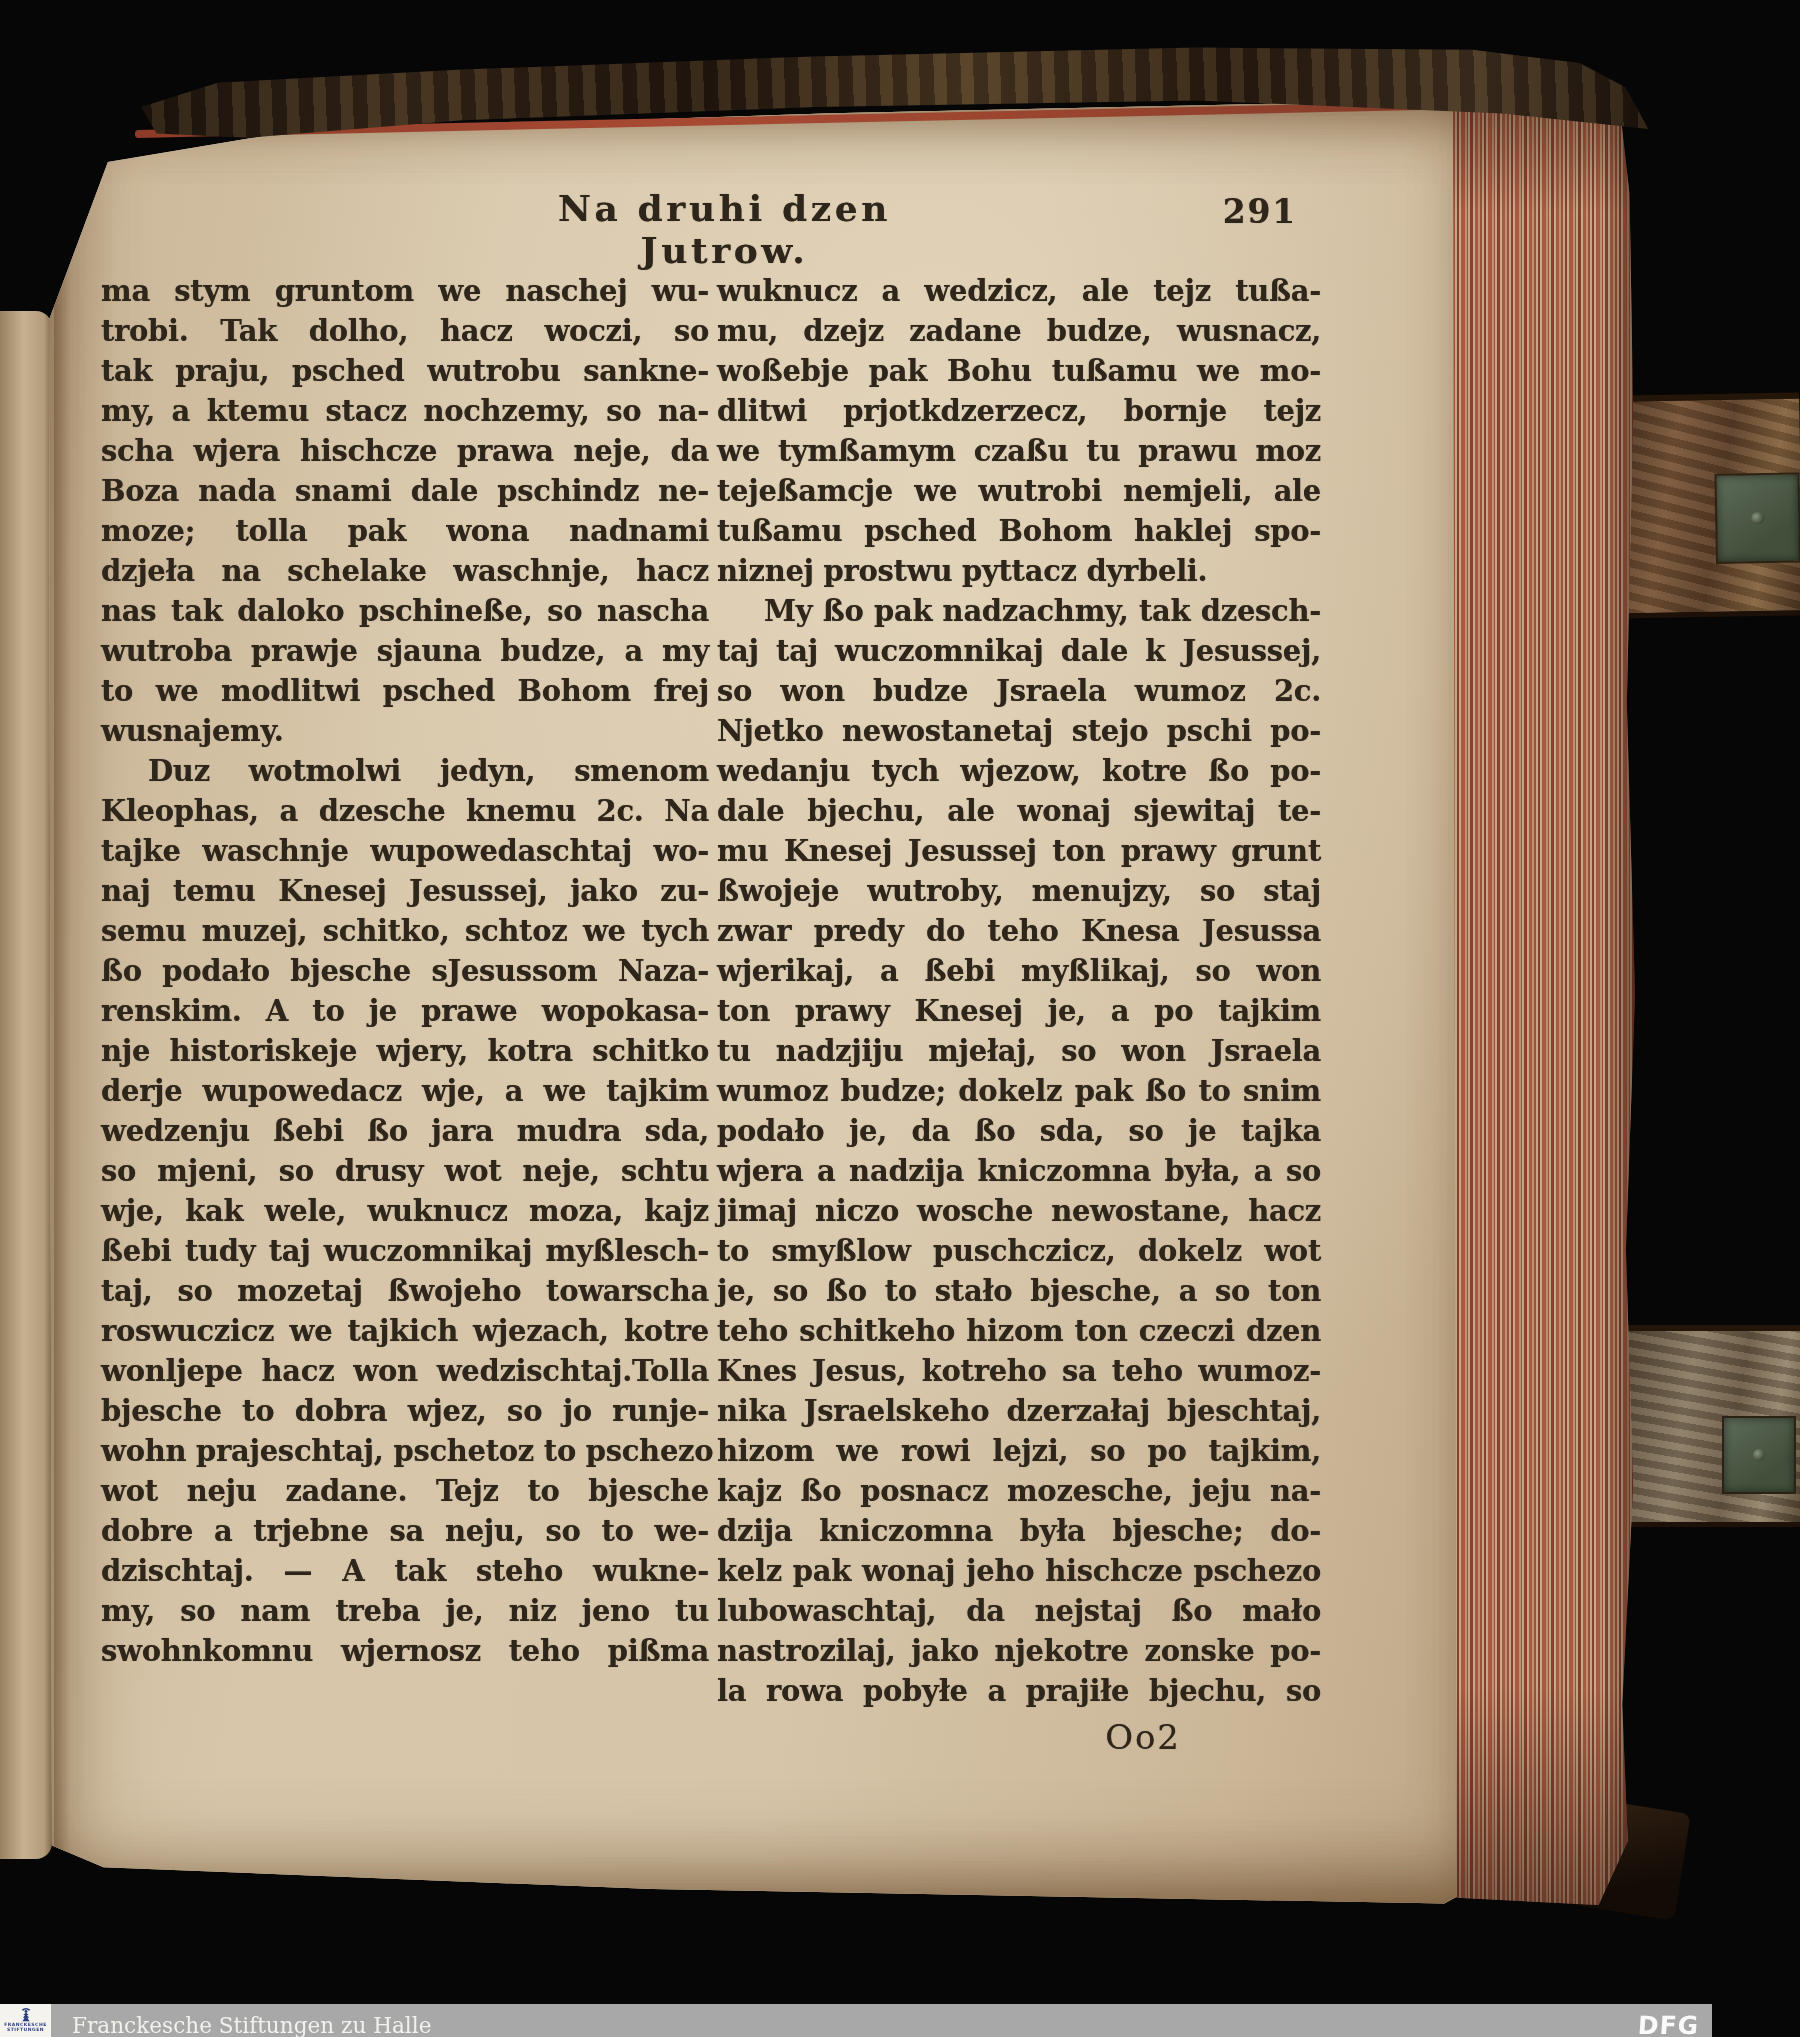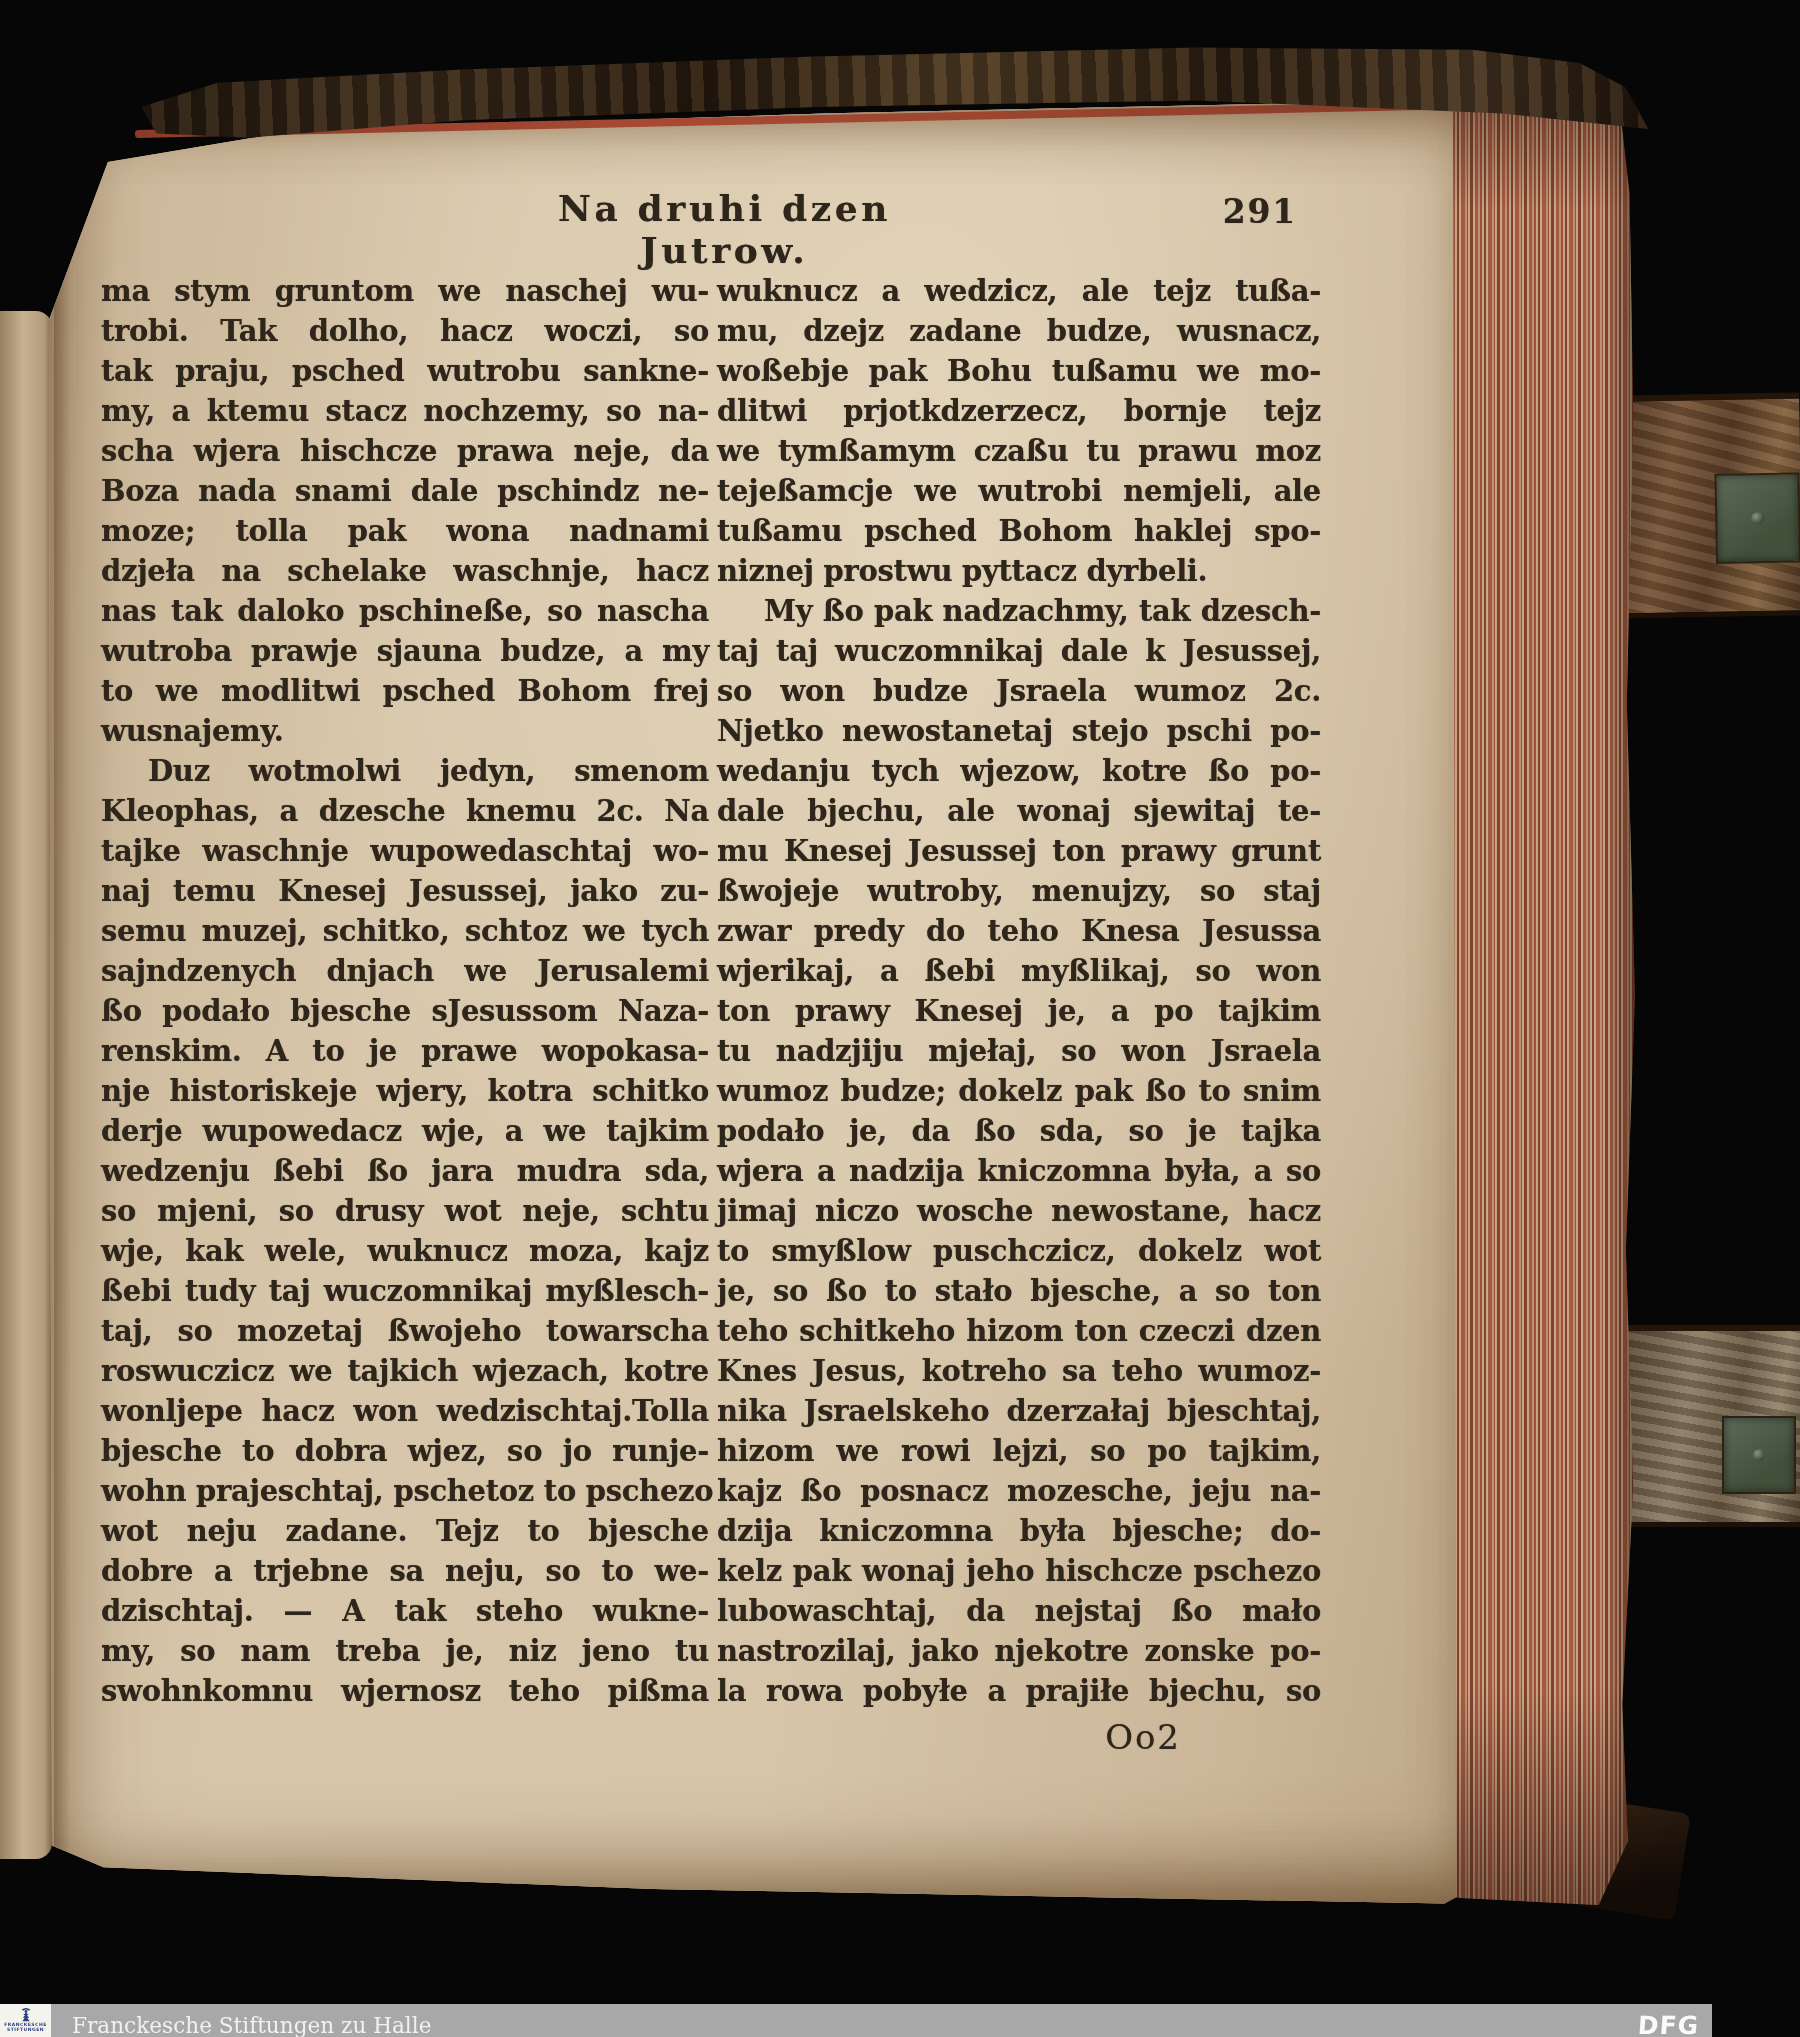--- a/index.html
+++ b/index.html
@@ -138,21 +138,20 @@
       <div class="tl j">dzjeła na schelake waschnje, hacz</div>
       <div class="tl j">nas tak daloko pschineße, so nascha</div>
       <div class="tl j">wutroba prawje sjauna budze, a my</div>
       <div class="tl j">to we modlitwi psched Bohom frej</div>
       <div class="tl e">wusnajemy.</div>
       <div class="tl i">Duz wotmolwi jedyn, smenom</div>
       <div class="tl j">Kleophas, a dzesche knemu 2c.  Na</div>
       <div class="tl j">tajke waschnje wupowedaschtaj wo-</div>
       <div class="tl j">naj temu Knesej Jesussej, jako zu-</div>
       <div class="tl j">semu muzej, schitko, schtoz we tych</div>
-      <div class="tl j">sajndzenych dnjach we Jerusalemi</div>
       <div class="tl j">ßo podało bjesche sJesussom Naza-</div>
       <div class="tl j">renskim.  A to je prawe wopokasa-</div>
       <div class="tl j">nje historiskeje wjery, kotra schitko</div>
       <div class="tl j">derje wupowedacz wje, a we tajkim</div>
       <div class="tl j">wedzenju ßebi ßo jara mudra sda,</div>
       <div class="tl j">so mjeni, so drusy wot neje, schtu</div>
       <div class="tl j">wje, kak wele, wuknucz moza, kajz</div>
       <div class="tl j">ßebi tudy taj wuczomnikaj myßlesch-</div>
       <div class="tl j">taj, so mozetaj ßwojeho towarscha</div>
       <div class="tl j">roswuczicz we tajkich wjezach, kotre</div>

